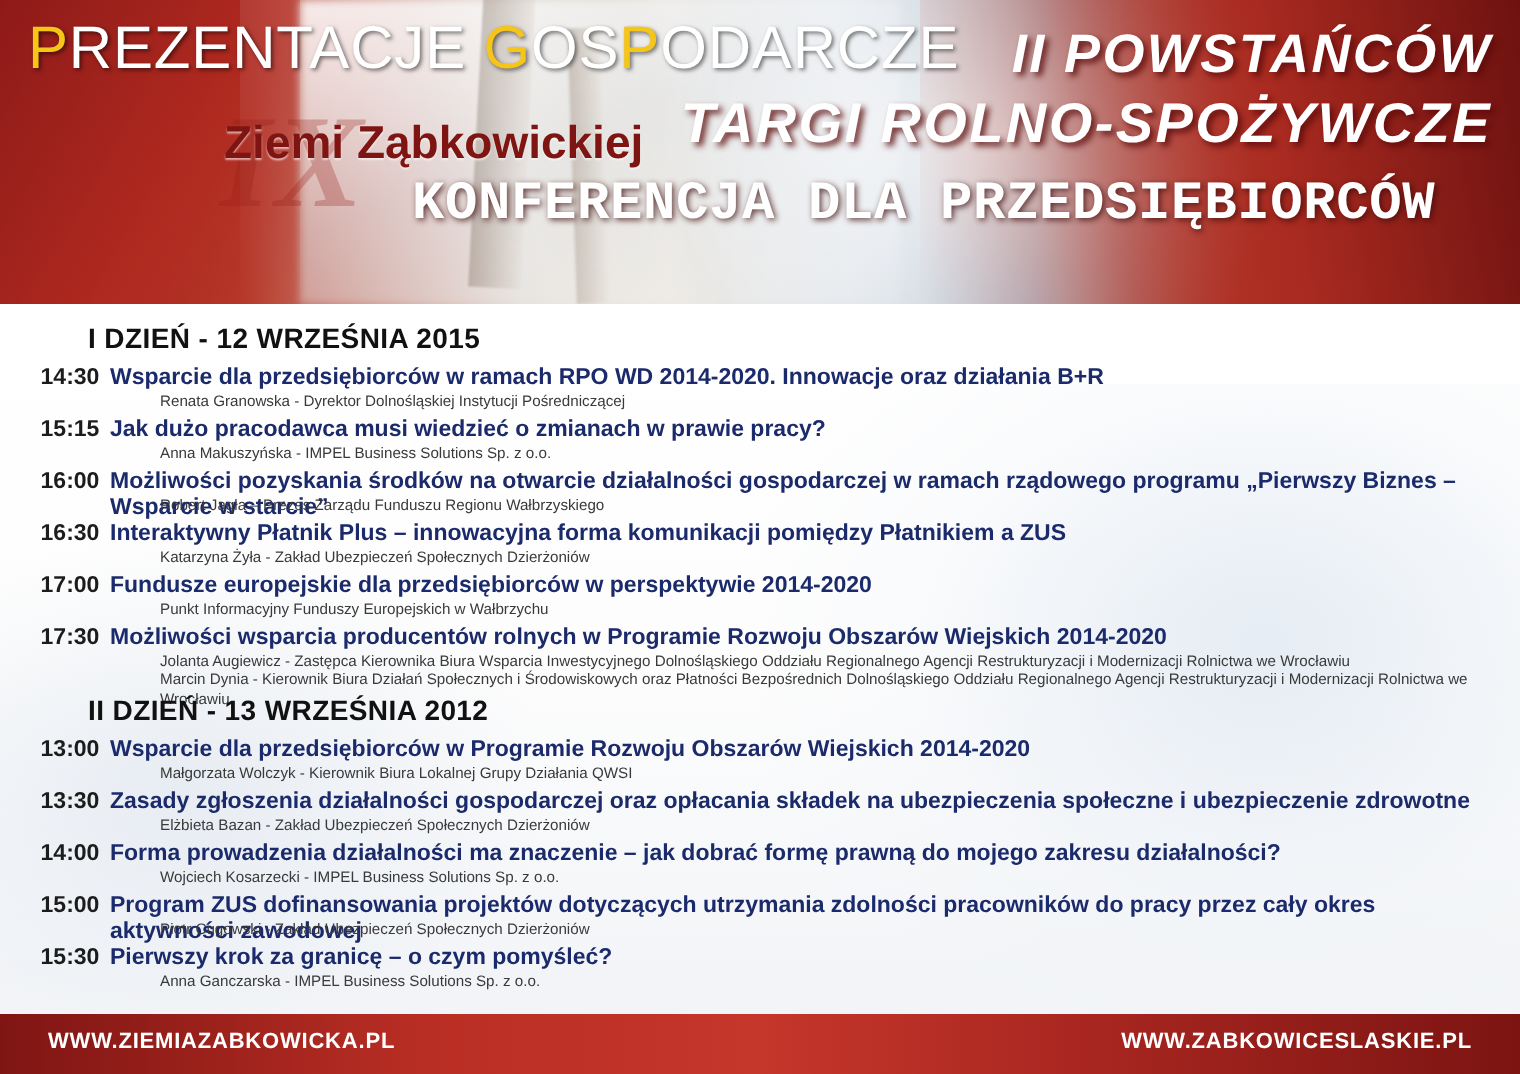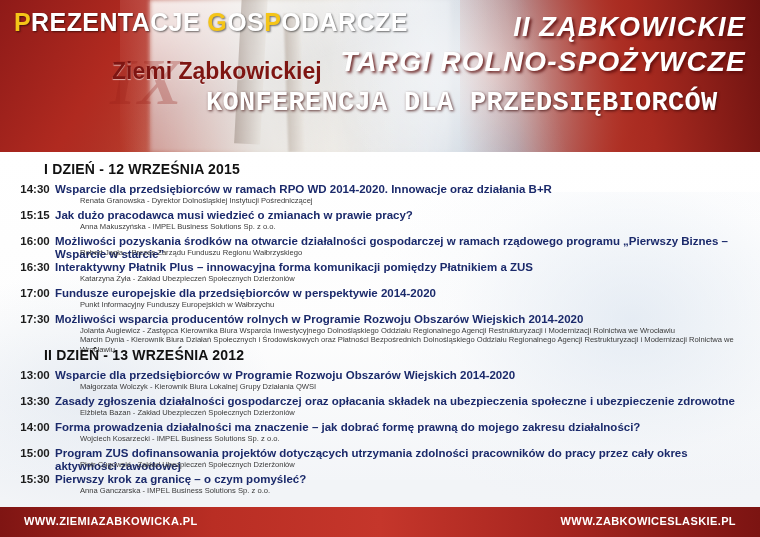--- a/index.html
+++ b/index.html
@@ -89,22 +89,22 @@
     color: rgba(150,30,20,0.28);
     letter-spacing: 2px;
     font-family: "Liberation Serif", serif;
     user-select: none;
   }
 
   
   .prez {
     position: absolute;
     left: 14px; top: 8px;
-    font-size: 25px;
-    font-weight: bold;
+    font-size: 30px;
+    font-weight: normal;
     letter-spacing: 0.4px;
     color: #ffffff;
     text-shadow: 1px 1px 2px rgba(0,0,0,0.55);
     white-space: nowrap;
   }
   .prez .hl { color: #f5c518; }
 
   .ziemi {
     position: absolute;
     left: 112px; top: 58px;
@@ -263,21 +263,21 @@
     <div class="glow"></div>
     <div class="redright"></div>
     <div class="streak"></div>
   </div>
 
   <div class="ghost-ix">IX</div>
 
   <div class="prez"><span class="hl">P</span><span>R</span><span>E</span><span>Z</span><span>E</span><span>N</span><span>T</span><span>A</span><span>C</span><span>J</span><span>E</span><span> </span><span class="hl">G</span><span>O</span><span>S</span><span class="hl">P</span><span>O</span><span>D</span><span>A</span><span>R</span><span>C</span><span>Z</span><span>E</span></div>
   <div class="ziemi">Ziemi Ząbkowickiej</div>
 
-  <div class="targi1">II ZĄBKOWICKIE</div>
+  <div class="targi1">II POWSTAŃCÓW</div>
   <div class="targi2">TARGI ROLNO-SPOŻYWCZE</div>
 
   <div class="konf">KONFERENCJA DLA PRZEDSIĘBIORCÓW</div>
 
 
   <div class="body">
     <div class="bgwatermark"></div>
     <div class="bgwatermark2"></div>
 
     <div class="day-head day1-head">I DZIEŃ - 12 WRZEŚNIA 2015</div>

